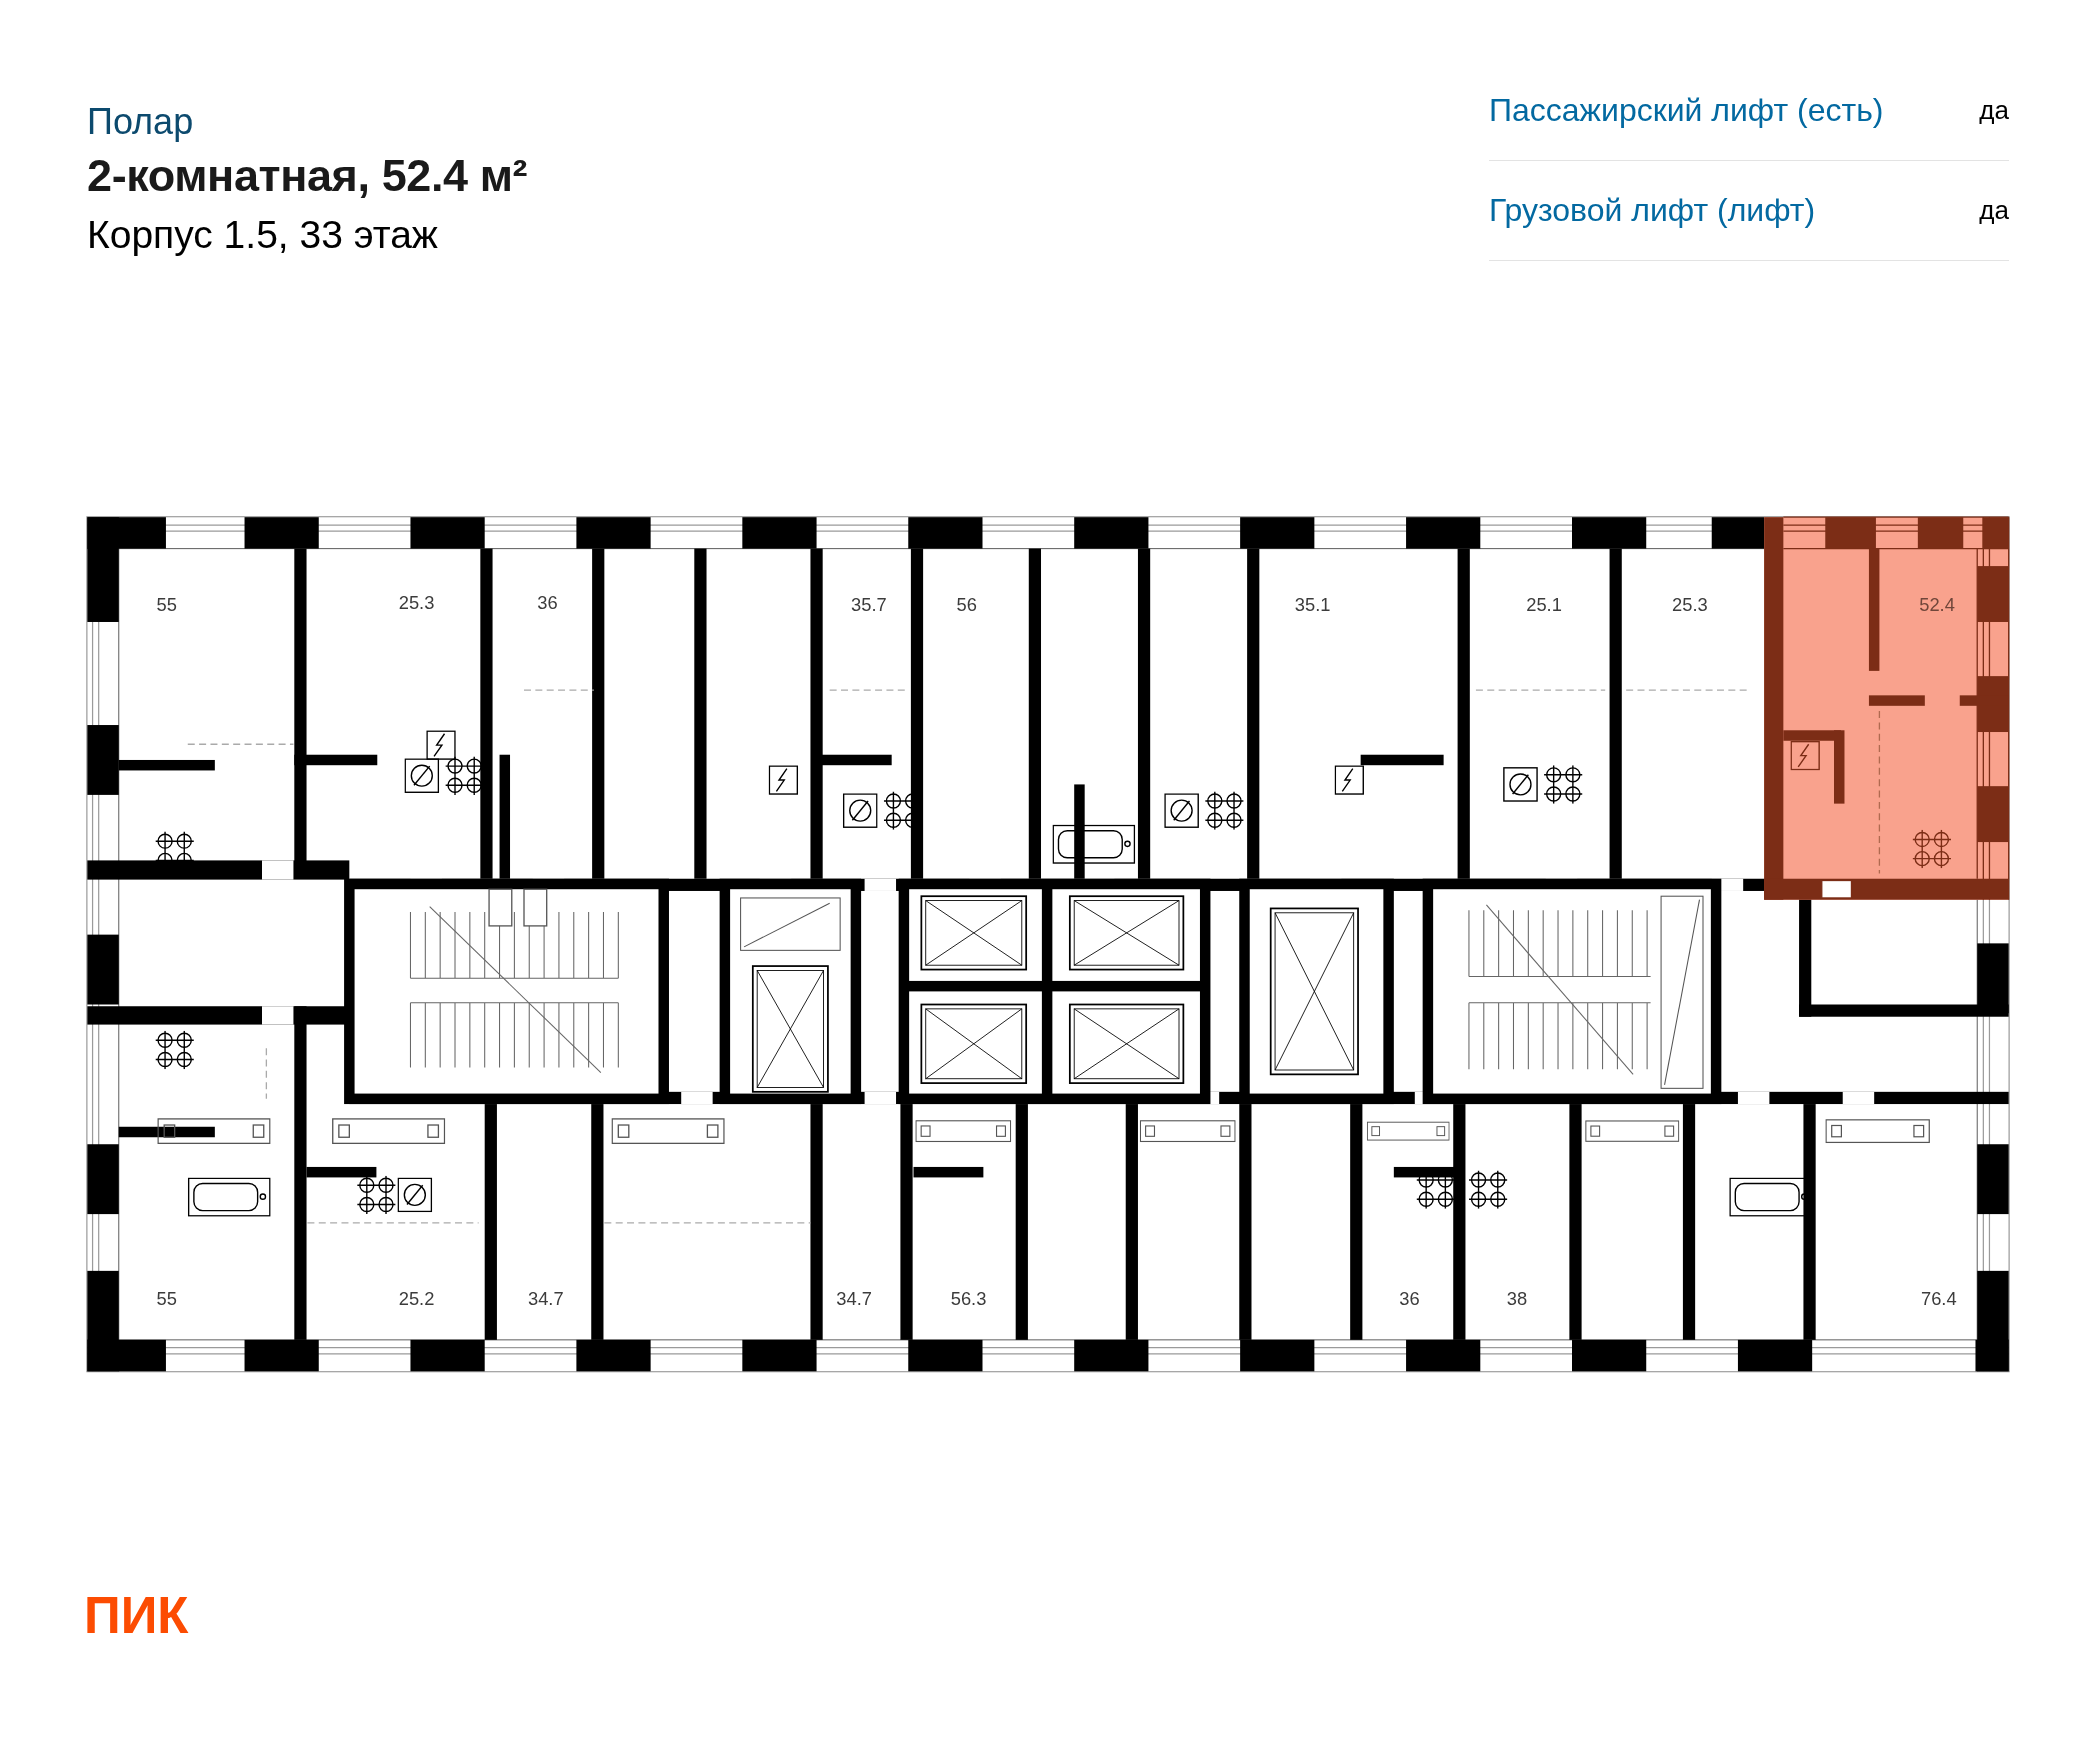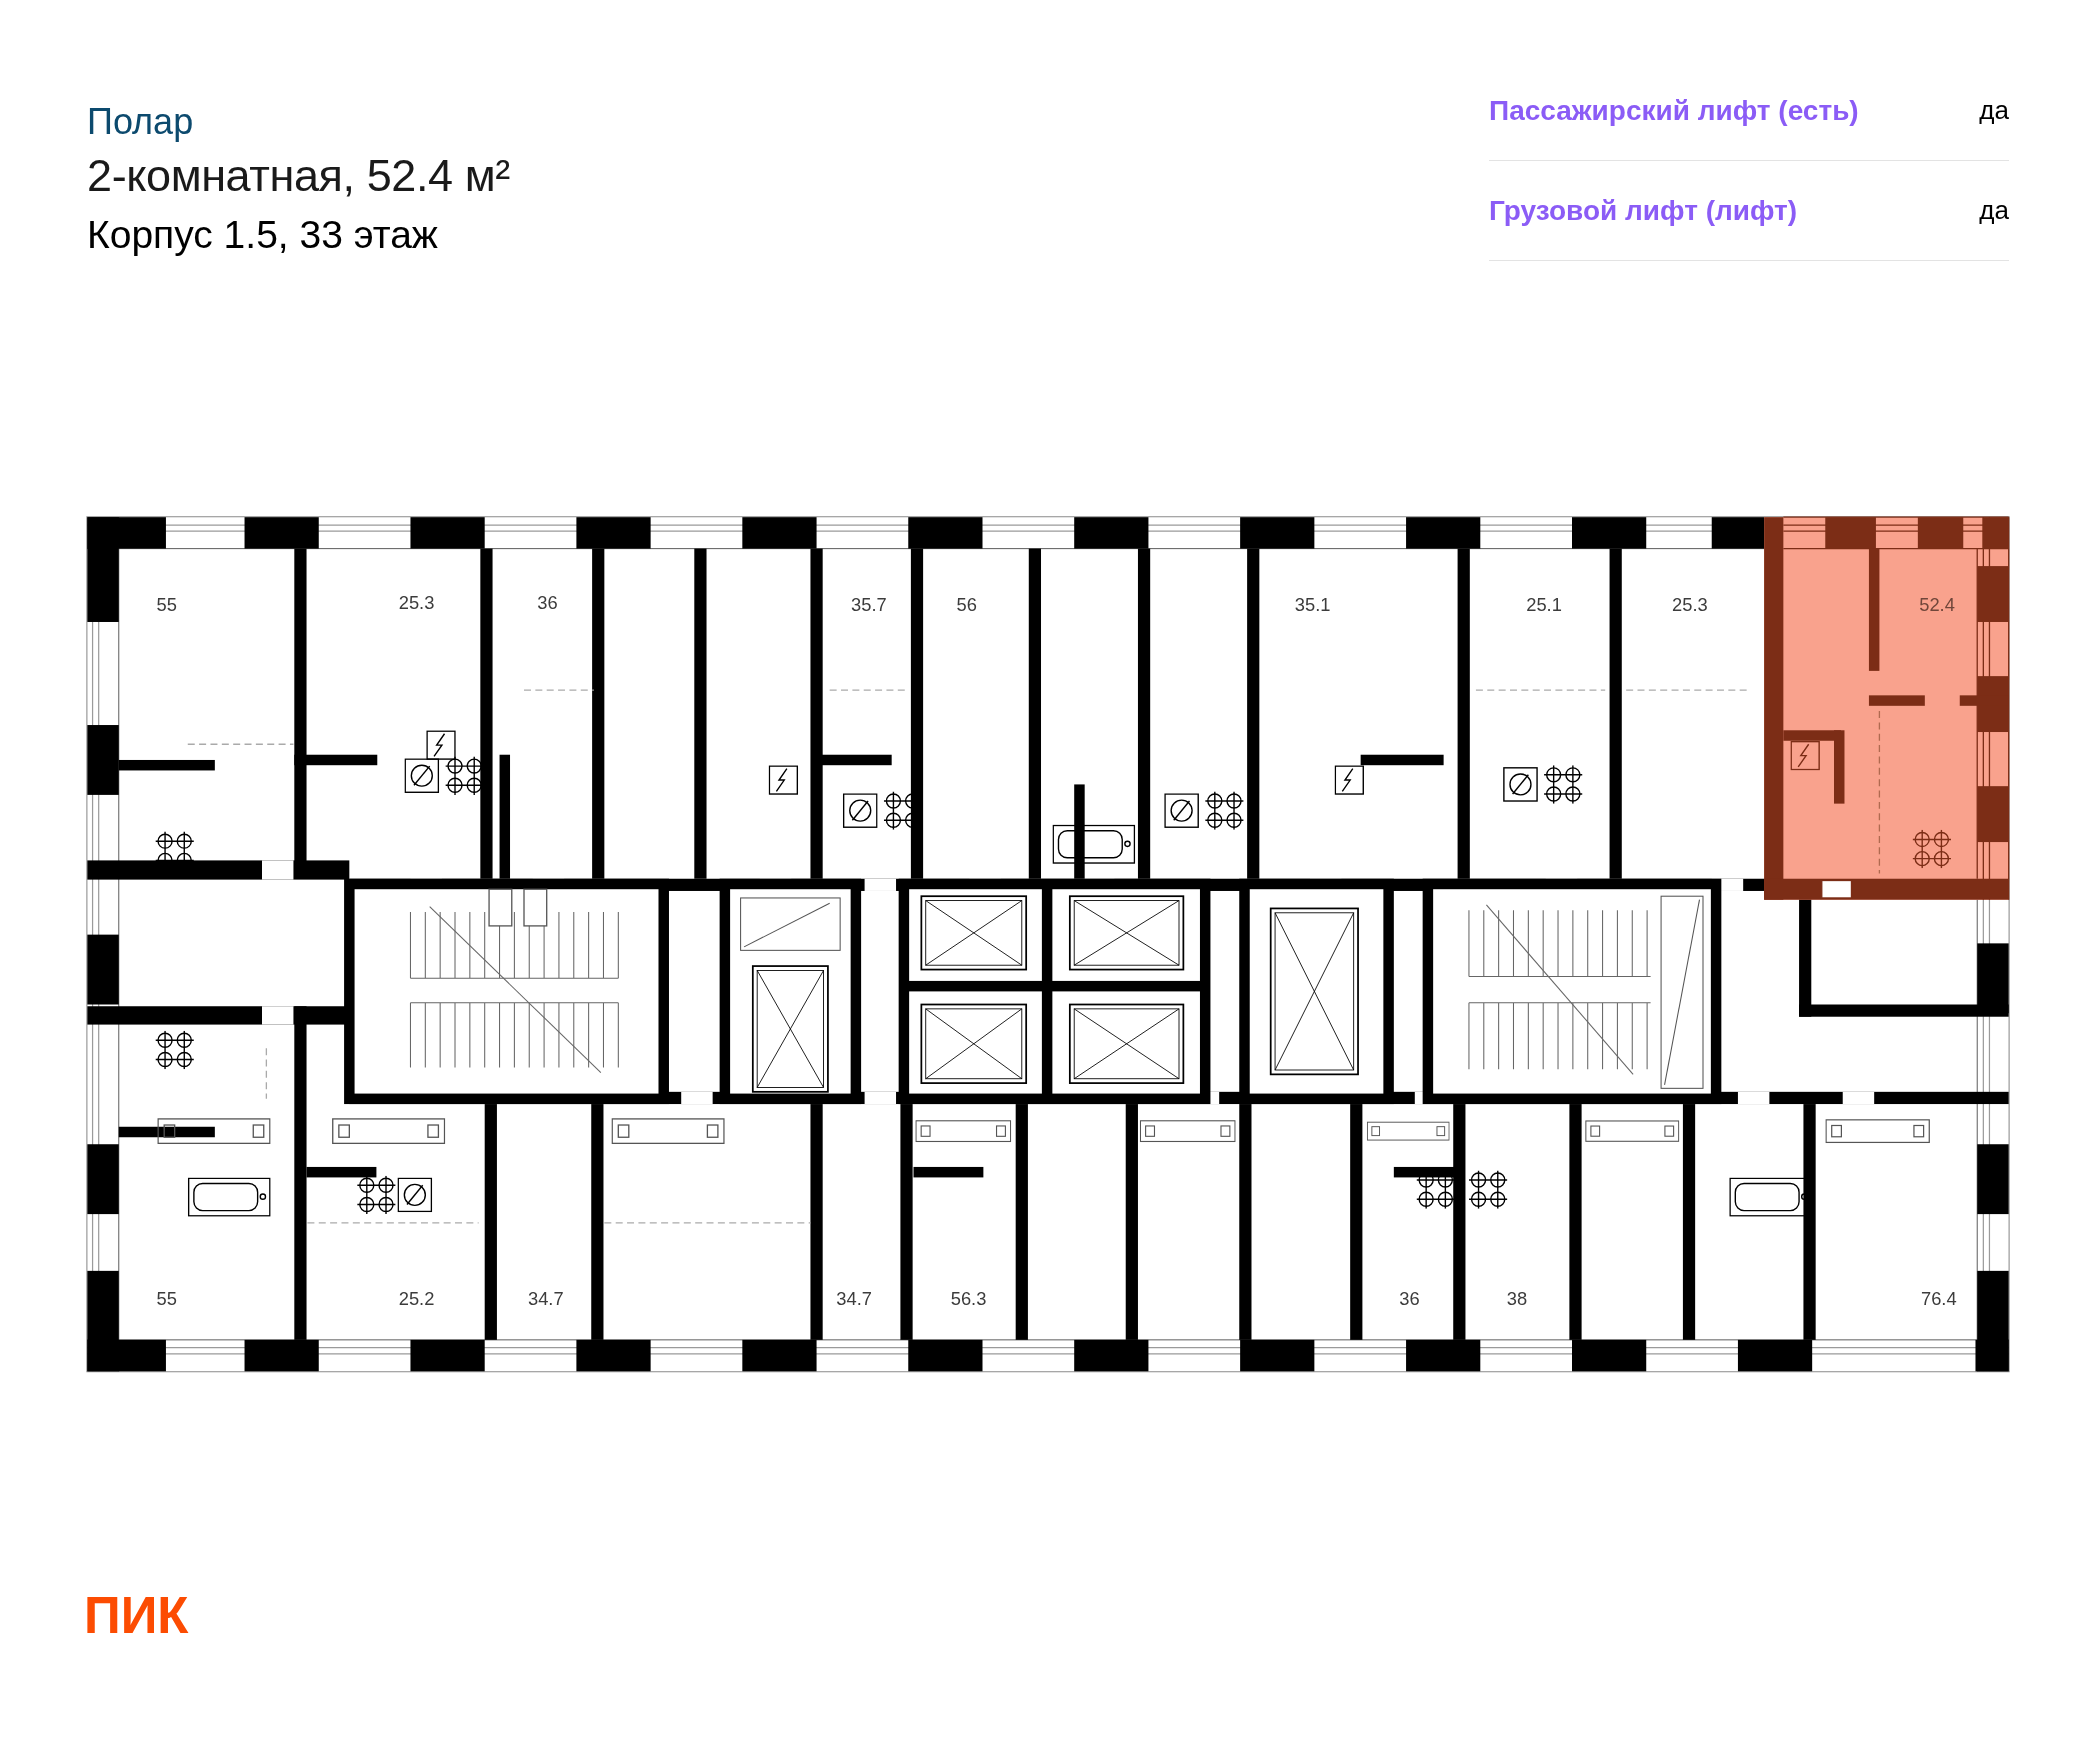--- a/index.html
+++ b/index.html
@@ -4,25 +4,25 @@
 <style>
   :root{
     --accent:#FC4C02;
     --hlf:#F9A28D;
     --hlw:#7C2D16;
     --hll:#70463A;
   }
   html,body{margin:0;padding:0;background:#fff;}
   body{width:2096px;height:1747px;position:relative;font-family:"Liberation Sans",sans-serif;color:#1a1a1a;overflow:hidden;}
   .project{position:absolute;left:87px;top:101px;font-size:36px;color:#0c4a6e;}
-  .title{position:absolute;left:87px;top:150px;font-size:45px;font-weight:400;margin:0;letter-spacing:-0.4px;}
+  .title{position:absolute;left:87px;top:150px;font-size:45px;font-weight:700;margin:0;letter-spacing:-0.4px;}
   .subtitle{position:absolute;left:87px;top:213px;font-size:39px;color:#000000;}
   .lift-table{position:absolute;left:1489px;top:61px;width:520px;}
   .lift-row{display:flex;justify-content:space-between;align-items:center;height:99px;border-bottom:1.7px solid #E3E3E3;}
-  .lift-label{font-size:28px;font-weight:700;color:#8b5cf6;}
+  .lift-label{font-size:32px;font-weight:400;color:#0369a1;}
   .lift-value{font-size:26px;color:#000000;}
   .logo{position:absolute;left:84px;top:1586px;font-size:51px;font-weight:900;color:var(--accent);letter-spacing:0px;}
   #plan{position:absolute;left:0;top:0;width:2096px;height:1747px;}
   .area-label{font-family:"Liberation Sans",sans-serif;font-size:21px;fill:#3C3C3C;}
   .area-label.hl{fill:var(--hll);}
 </style>
 </head>
 <body>
 
 <header>

